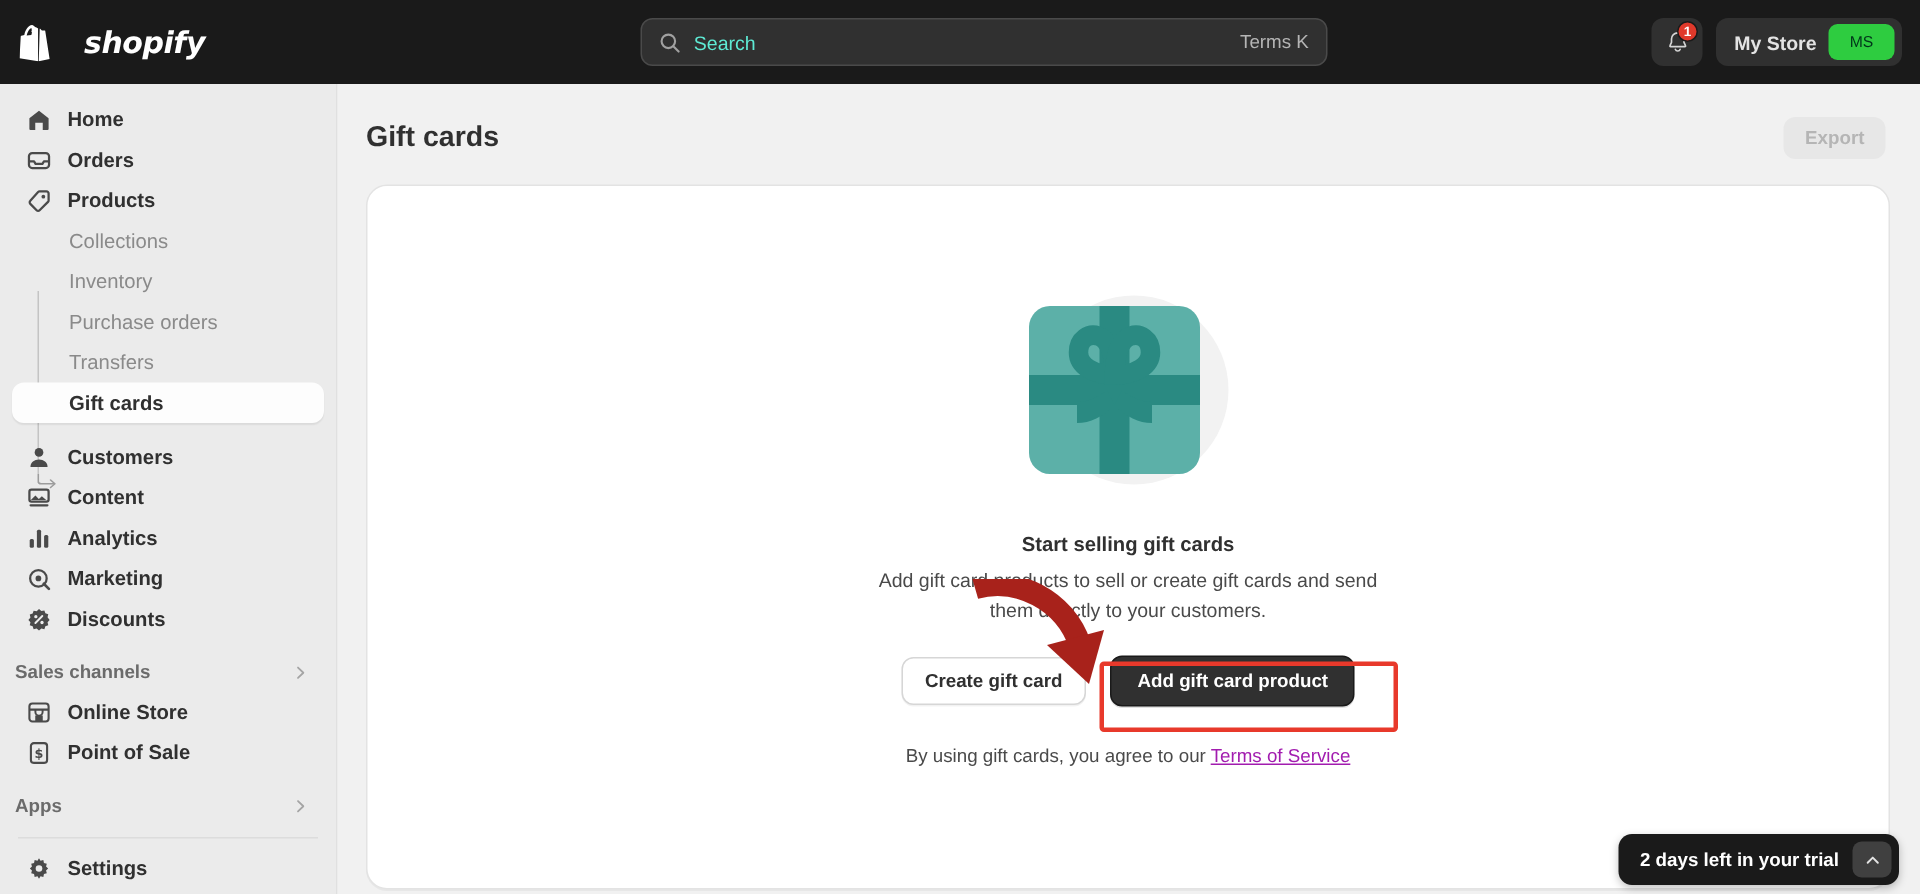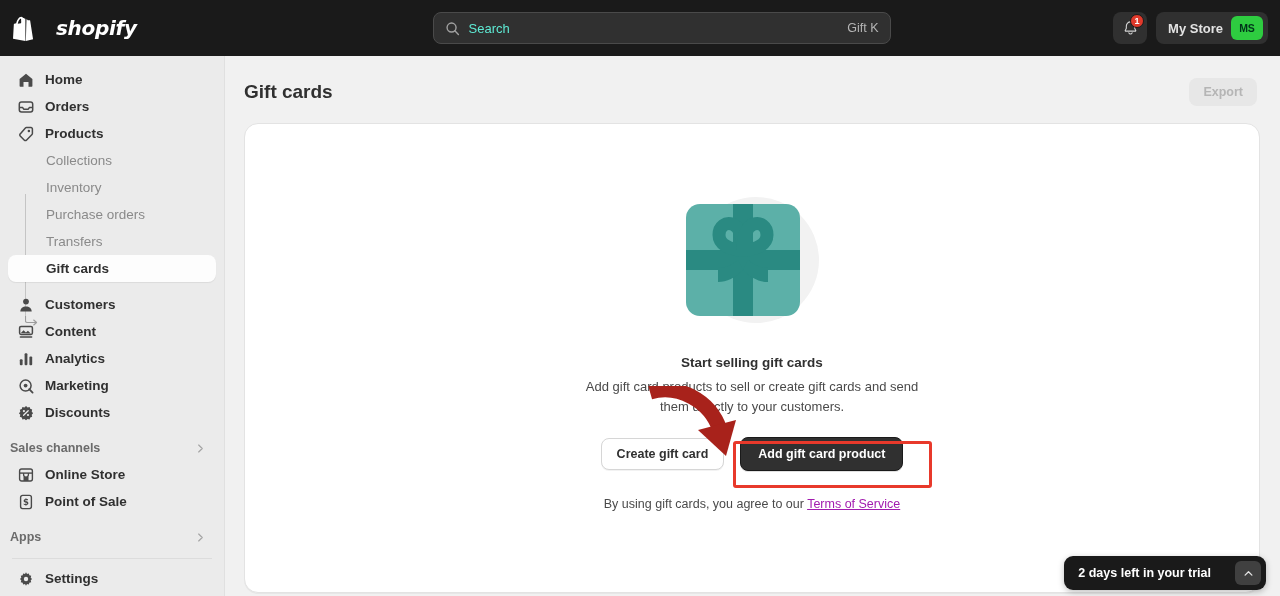--- a/index.html
+++ b/index.html
@@ -58,23 +58,23 @@
     display: flex; align-items: center; justify-content: center;
     border: 1.5px solid #1a1a1a;
   }
   .store-btn {
     height: 32px; background: #303030; border-radius: 8px;
     display: flex; align-items: center; gap: 8px;
     padding: 0 5px 0 12px; cursor: pointer;
   }
   .store-name { color: #e3e3e3; font-size: 13px; font-weight: bold; }
   .store-avatar {
-    width: 32px; height: 24px; border-radius: 6px;
+    width: 44px; height: 24px; border-radius: 6px;
     background: #2ecc40;
-    color: #00341a; font-size: 10.5px; font-weight: bold;
+    color: #00341a; font-size: 10.5px; font-weight: normal;
     display: flex; align-items: center; justify-content: center;
   }
 
   
   .sidebar {
     position: absolute; top: 56px; left: 0;
     width: 225px; height: 540px;
     background: #ebebeb;
     border-right: 1px solid #e0e0e0;
     padding-top: 10px;
@@ -182,21 +182,21 @@
     position: absolute; left: 733px; top: 441px;
     width: 199px; height: 47px;
     border: 3px solid #e8392b; border-radius: 3px;
     pointer-events: none; z-index: 29;
   }
 
   
   .trial {
     position: absolute; right: 14px; bottom: 6px;
     height: 34px; background: #1a1a1a; border-radius: 9px;
-    display: flex; align-items: center; gap: 24px;
+    display: flex; align-items: center; gap: 9px;
     padding: 0 5px 0 14px; z-index: 40;
     box-shadow: 0 2px 6px rgba(0,0,0,.25);
   }
   .trial-text { color: #fff; font-size: 12.5px; font-weight: bold; }
   .trial-btn {
     width: 26px; height: 24px; background: #404040; border-radius: 6px;
     display: flex; align-items: center; justify-content: center;
     cursor: pointer;
   }
   .chev-up { width: 11px; height: 11px; }
@@ -215,21 +215,21 @@
       <span class="brand-word">shopify</span>
     </div>
 
     <div class="search-wrap">
       <div class="search-box">
         <svg class="search-ico" viewBox="0 0 16 16">
           <circle cx="7" cy="7" r="4.8" fill="none" stroke="#b5b5b5" stroke-width="1.5"></circle>
           <line x1="10.5" y1="10.5" x2="14.3" y2="14.3" stroke="#b5b5b5" stroke-width="1.5" stroke-linecap="round"></line>
         </svg>
         <span class="search-ph">Search</span>
-        <span class="search-kbd">Gift K</span>
+        <span class="search-kbd">Terms K</span>
       </div>
     </div>
 
     <div class="top-right">
       <div class="bell-btn">
         <svg class="bell-ico" viewBox="0 0 20 20">
           <path d="M10 2.2a4.9 4.9 0 0 0-4.9 4.9v2.6L3.9 12.2a.6.6 0 0 0 .5.9h11.2a.6.6 0 0 0 .5-.9l-1.2-2.5V7.1A4.9 4.9 0 0 0 10 2.2z" fill="none" stroke="#d4d4d4" stroke-width="1.3" stroke-linejoin="round"></path>
           <path d="M8.1 15.1a2 2 0 0 0 3.8 0" fill="none" stroke="#d4d4d4" stroke-width="1.3" stroke-linecap="round"></path>
         </svg>
         <span class="bell-badge">1</span>

